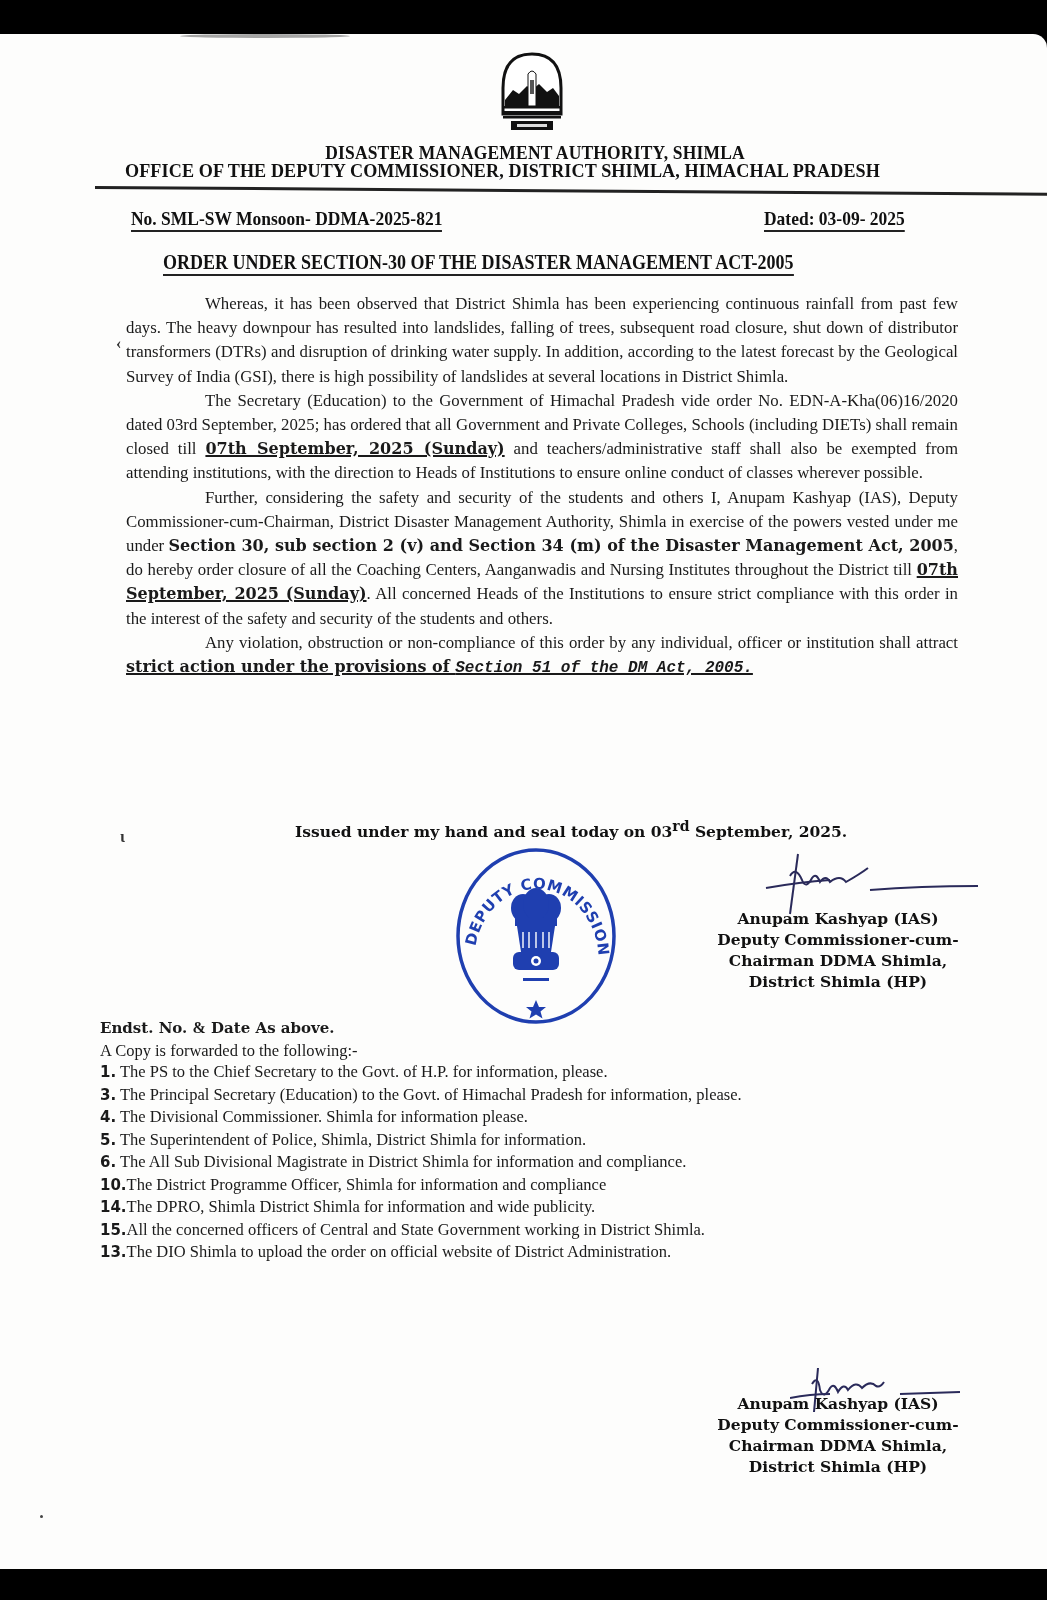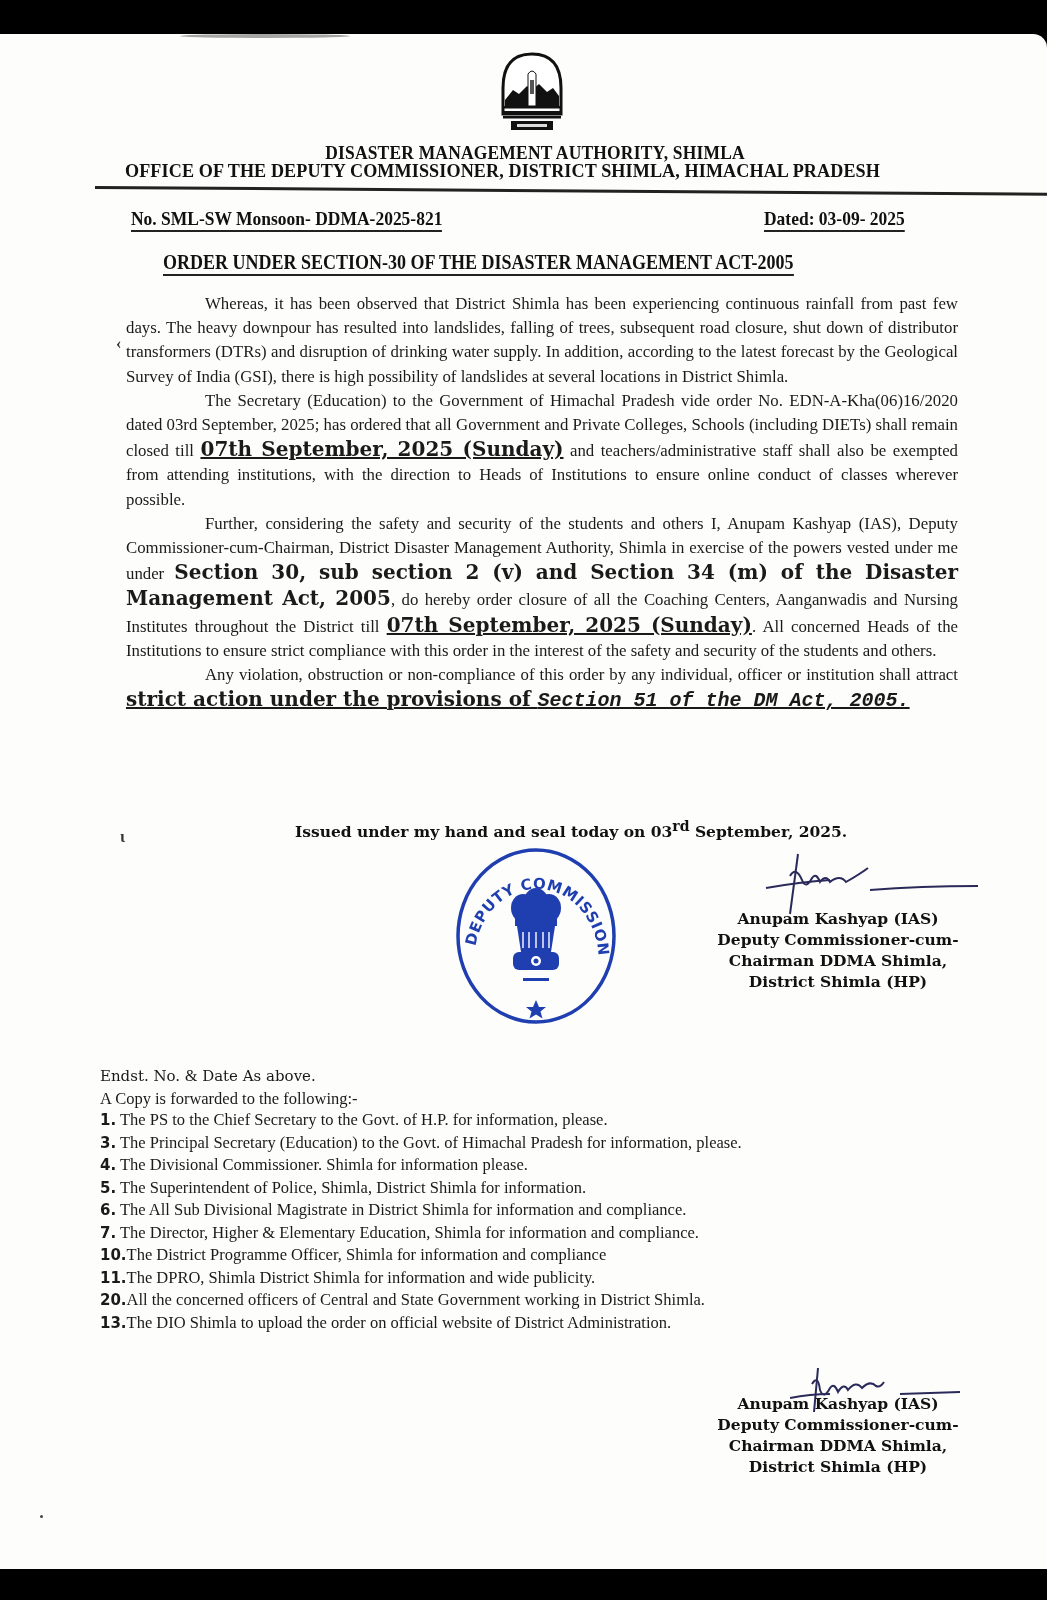--- a/index.html
+++ b/index.html
@@ -48,21 +48,21 @@
       transform: scaleX(0.9); transform-origin: left top;
     }
 
     
     .body {
       position: absolute; left: 126px; top: 292px; width: 832px;
       font-family: "Liberation Serif", serif; font-size: 16.8px; line-height: 24.2px;
       text-align: justify; color: #1a1a1a;
     }
     .body p { text-indent: 79px; }
-    .mono-b { font-family: "DejaVu Serif", serif; font-weight: bold; font-size: 20px; }
+    .mono-b { font-family: "DejaVu Serif", serif; font-weight: bold; font-size: 16px; }
     .u { text-decoration: underline; text-decoration-thickness: 2px; }
     .i { font-style: italic; font-family: Liberation Mono, monospace; }
     .issued {
       position: absolute; left: 295px; top: 818px; font-family: "DejaVu Serif", serif;
       font-weight: bold; font-size: 15.5px; white-space: nowrap;
     }
     .issued sup { font-size: 14px; }
     .margin-mark { position: absolute; font-size: 16px; color: #333; font-weight: bold; }
 
     
@@ -75,21 +75,21 @@
       font-weight: bold; font-size: 15.5px; line-height: 21px; white-space: nowrap;
     }
     .sig1 { left: 700px; top: 908px; width: 276px; }
     .sig2 { left: 700px; top: 1393px; width: 276px; }
 
     
     .endst {
       position: absolute; left: 100px; top: 1017px; font-family: "Liberation Serif", serif;
       font-size: 16.5px; line-height: 21.5px; color: #1a1a1a;
     }
-    .endst .h { font-weight: normal; font-family: "DejaVu Serif", serif; font-size: 15px; margin-top: 48px; }
+    .endst .h { font-weight: bold; font-family: "DejaVu Serif", serif; font-size: 15px; }
     .endst .h .amp { font-family: "Liberation Serif", serif; font-size: 16px; }
     .endst ol { list-style: none; }
     .endst li { white-space: nowrap; }
     .endst li .n { font-weight: bold; font-family: "DejaVu Sans", sans-serif; font-size: 15px; }
     .bottom-dot { position: absolute; left: 40px; top: 1515px; width: 3px; height: 3px; background: #444; border-radius: 50%; }
   </style>
 </head>
 <body>
 
 <div class="page"></div>
@@ -165,24 +165,23 @@
 
 <div class="endst">
   <div class="h"><span>Endst.  No. </span><span class="amp">&amp;</span><span> Date As above.</span></div>
   <div>A Copy is forwarded to the following:-</div>
   <ol>
     <li><span class="n">1.</span><span> The PS to the Chief Secretary to the Govt. of H.P. for information, please.</span></li>
     <li><span class="n">3.</span><span> The Principal Secretary (Education) to the Govt. of Himachal Pradesh for information, please.</span></li>
     <li><span class="n">4.</span><span> The Divisional Commissioner. Shimla for information please.</span></li>
     <li><span class="n">5.</span><span> The Superintendent of Police, Shimla, District Shimla for information.</span></li>
     <li><span class="n">6.</span><span> The All Sub Divisional Magistrate in District Shimla for information and compliance.</span></li>
-    <li><span class="n">7.</span><span> The Director, Higher &amp; Elementary Education, Shimla for information and compliance.</span></li>
     <li><span class="n">10.</span><span>The District Programme Officer, Shimla for information and compliance</span></li>
-    <li><span class="n">11.</span><span>The DPRO, Shimla District Shimla for information and wide publicity.</span></li>
-    <li><span class="n">20.</span><span>All the concerned officers of Central and State Government working in District Shimla.</span></li>
+    <li><span class="n">14.</span><span>The DPRO, Shimla District Shimla for information and wide publicity.</span></li>
+    <li><span class="n">15.</span><span>All the concerned officers of Central and State Government working in District Shimla.</span></li>
     <li><span class="n">13.</span><span>The DIO Shimla to upload the order on official website of District Administration.</span></li>
   </ol>
 </div>
 
 <svg class="sig-img" style="left:790px;top:1368px;" width="190" height="48" viewBox="0 0 190 48">
   <path d="M28 0 L24 44" stroke="#2a2a5a" stroke-width="2" fill="none"></path>
   <path d="M0 30 Q20 26 40 26" stroke="#2a2a5a" stroke-width="2" fill="none"></path>
   <path d="M22 16 Q28 6 30 22 Q34 32 40 20 Q44 14 48 24 Q54 14 58 22 Q66 12 72 20 Q80 12 86 18 Q90 20 94 14" stroke="#2a2a5a" stroke-width="2" fill="none"></path>
   <path d="M110 26 L170 24" stroke="#2a2a5a" stroke-width="2" fill="none"></path>
 </svg>

